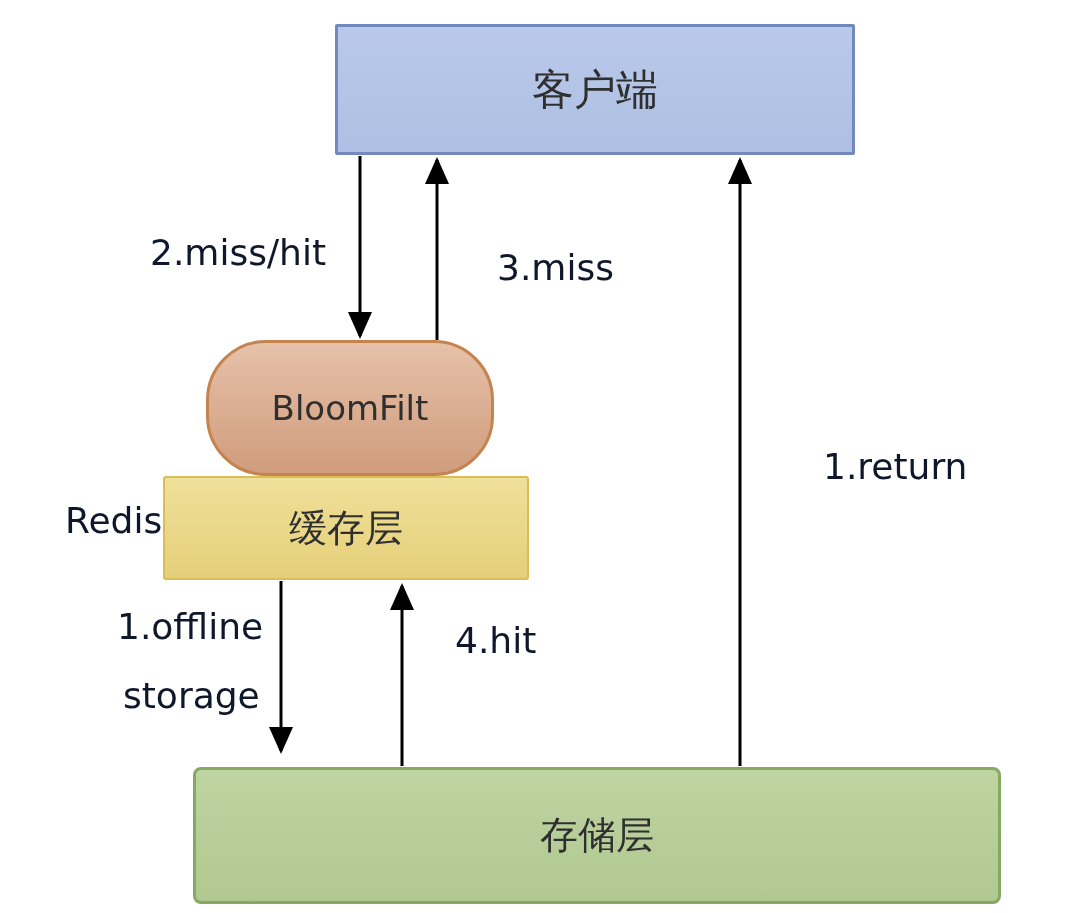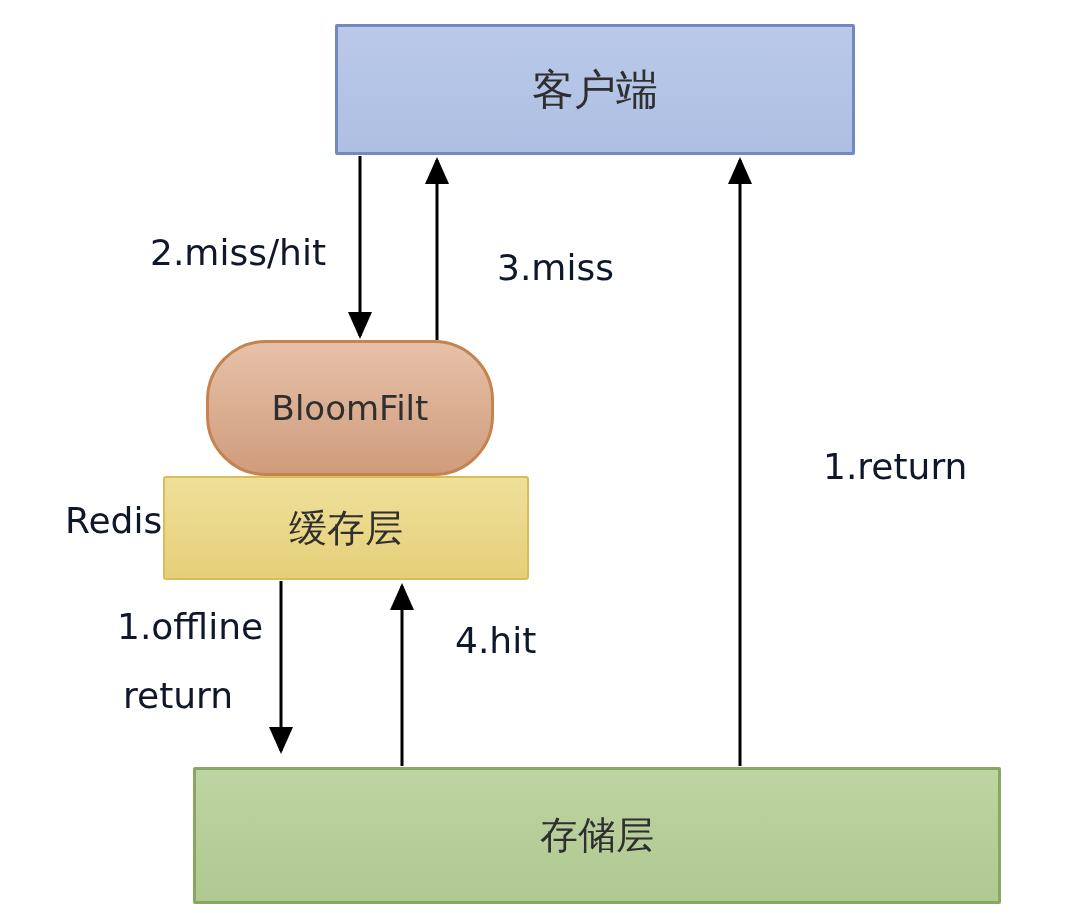--- a/index.html
+++ b/index.html
@@ -53,21 +53,21 @@
     background: linear-gradient(180deg, #efe09a 0%, #e5cf79 100%);
     border: 2px solid #d9bd59;
     border-radius: 3px;
     font-size: 38px;
   }
   .node-storage {
     left: 193px; top: 767px;
     width: 808px; height: 137px;
     background: linear-gradient(180deg, #bed4a2 0%, #b0c891 100%);
     border: 3px solid #87a861;
-    border-radius: 2px;
+    border-radius: 8px;
     font-size: 38px;
   }
   .lbl {
     position: absolute;
     color: #0f172a;
     font-size: 36px;
     white-space: nowrap;
   }
   .lbl-miss-hit  { left: 150px; top: 232px; }
   .lbl-miss      { left: 497px; top: 247px; }
@@ -101,21 +101,21 @@
   <div class="node node-bloom">BloomFilt</div>
 
   <div class="node node-cache">缓存层</div>
 
   <div class="node node-storage">存储层</div>
 
   <div class="lbl lbl-redis">Redis</div>
 
   <div class="lbl lbl-offline">
     <span>1.offline</span>
-    <span>return</span>
+    <span>storage</span>
   </div>
 
   <div class="lbl lbl-miss-hit">2.miss/hit</div>
 
   <div class="lbl lbl-miss">3.miss</div>
 
   <div class="lbl lbl-hit">4.hit</div>
 
   <div class="lbl lbl-return">1.return</div>
 

